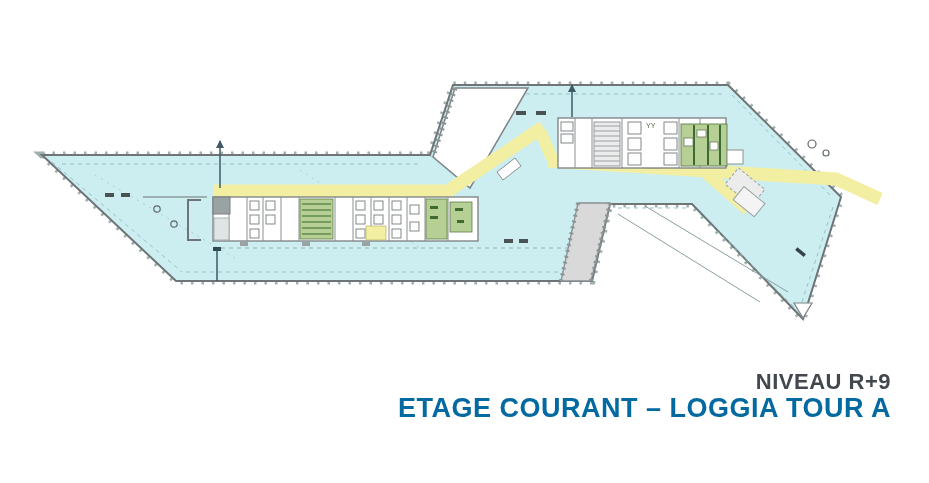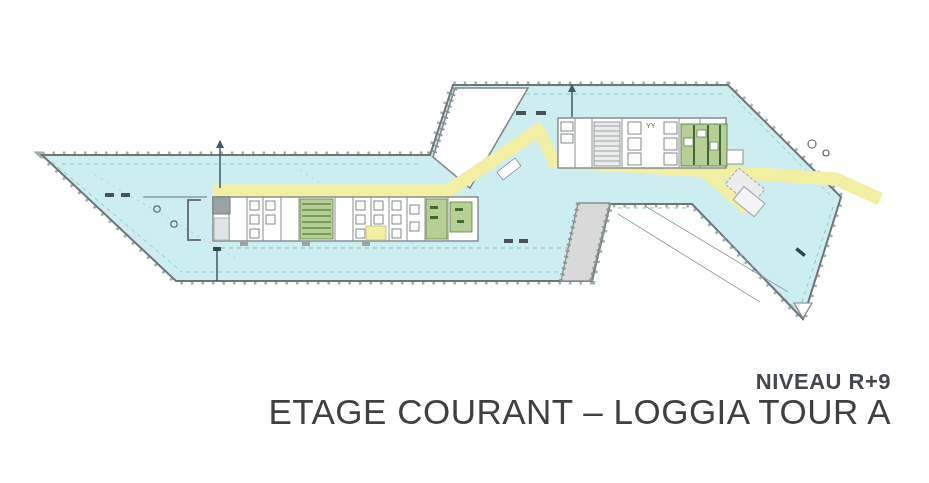--- a/index.html
+++ b/index.html
@@ -4,21 +4,21 @@
 <style>
   html,body{margin:0;padding:0;background:#ffffff;}
   body{font-family:"Liberation Sans",sans-serif;}
   .stage{position:relative;width:929px;height:483px;background:#fff;overflow:hidden;}
   .plan-svg{position:absolute;left:0;top:0;}
   .caption{
     position:absolute;right:38px;top:371px;text-align:right;line-height:1.04;
     user-select:none;
   }
   .caption .l1{font-size:22px;font-weight:bold;color:#43484e;letter-spacing:.5px;}
-  .caption .l2{font-size:35px;font-weight:400;color:#404040;letter-spacing:.5px;}
+  .caption .l2{font-size:27px;font-weight:700;color:#0369a1;letter-spacing:.5px;}
 </style>
 </head>
 <body>
 
 <div class="stage">
 
 <svg class="plan-svg" width="929" height="483" viewBox="0 0 929 483" xmlns="http://www.w3.org/2000/svg">
 
   <path d="M42,155 H430 L453,85 H728 L841,197 L803,319 L692,204 H610 L592,281 H176 Z" fill="none" stroke-width="7" stroke-dasharray="2.5 8" stroke="#9fb0ae"></path>
 

